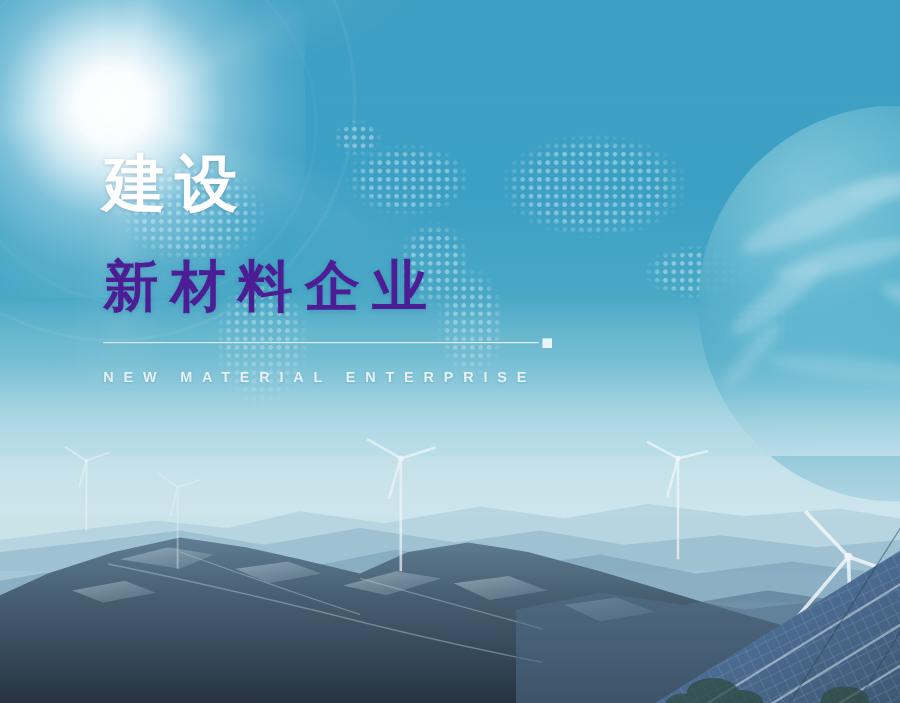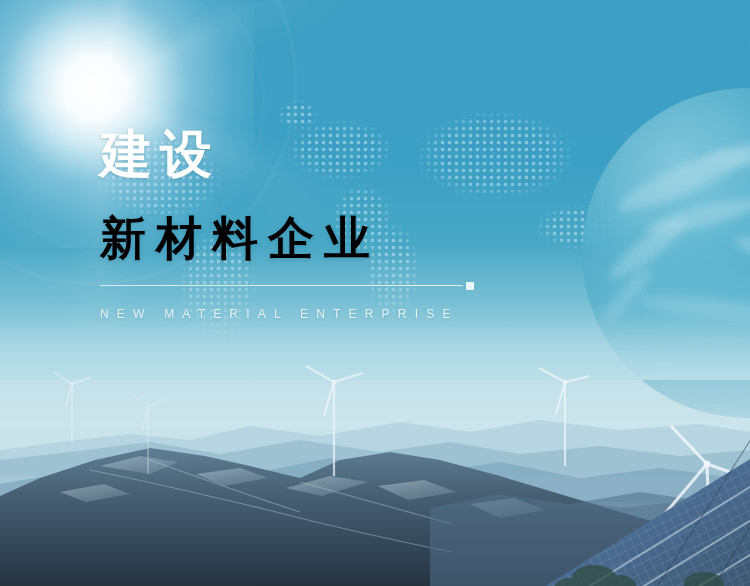--- a/index.html
+++ b/index.html
@@ -175,21 +175,21 @@
 
   
   .turbine { position:absolute; }
   .turbine svg { display:block; overflow:visible; }
 
   
   .solar { position:absolute; right:-8px; bottom:-6px; width:300px; height:200px; }
   .solar svg { display:block; }
 
   
-  .text-block { position:absolute; left:100px; top:128px; width:520px; }
+  .text-block { position:absolute; left:86px; top:128px; width:520px; }
 
   .headline-1 {
     display:flex; align-items:baseline;
     height:82px;
     white-space:nowrap;
   }
   .h1-plain {
     font-size:52px;
     font-weight:700;
     color:#ffffff;
@@ -205,21 +205,21 @@
     letter-spacing:1px;
     line-height:1;
     margin-left:6px;
     text-shadow:3px 3px 0 rgba(52,148,182,0.42), 0 2px 6px rgba(25,90,120,0.30);
   }
 
   .headline-2 {
     margin-top:2px;
     font-size:46px;
     font-weight:700;
-    color:#000000;
+    color:#4c1d95;
     letter-spacing:10px;
     line-height:1.15;
     white-space:nowrap;
     text-shadow:0 1px 4px rgba(30,95,125,0.28);
   }
 
   .divider-row {
     display:flex; align-items:center;
     margin-top:17px;
     width:374px;
@@ -231,21 +231,21 @@
   .divider-square {
     width:8px; height:8px;
     background:rgba(255,255,255,0.85);
     margin-left:3px;
     flex:0 0 auto;
   }
 
   .subtitle {
     margin-top:17px;
     font-size:12px;
-    font-weight:400;
+    font-weight:700;
     color:rgba(255,255,255,0.82);
     letter-spacing:8.2px;
     white-space:nowrap;
     text-shadow:0 1px 2px rgba(40,110,140,0.25);
   }
 </style>
 </head>
 <body>
 
 <div id="banner">

